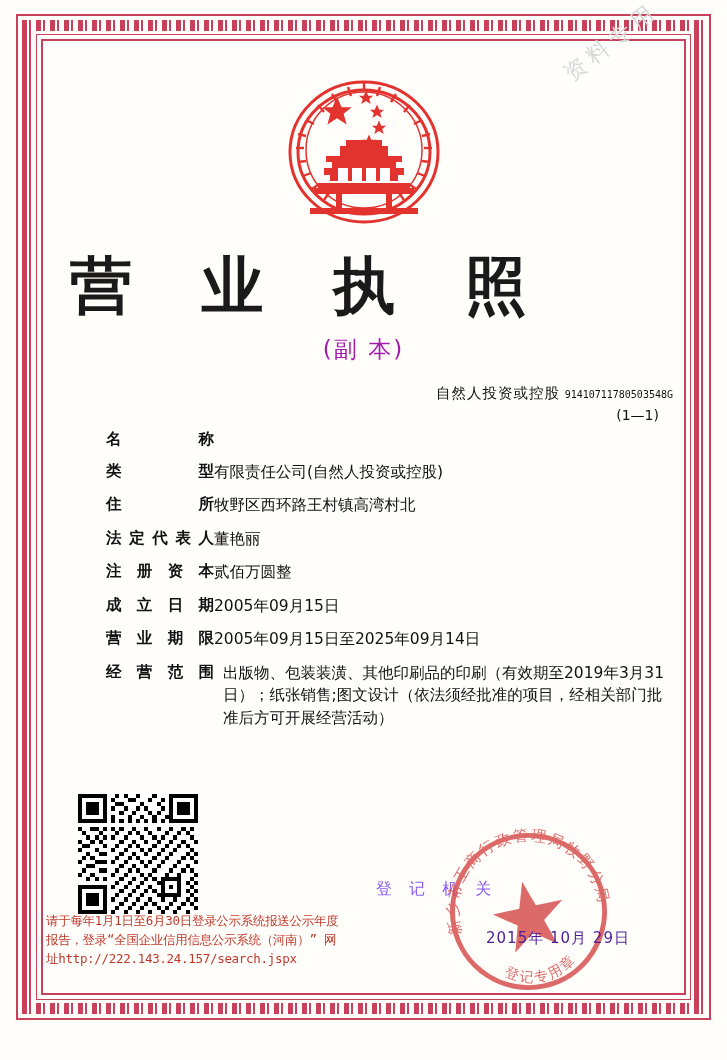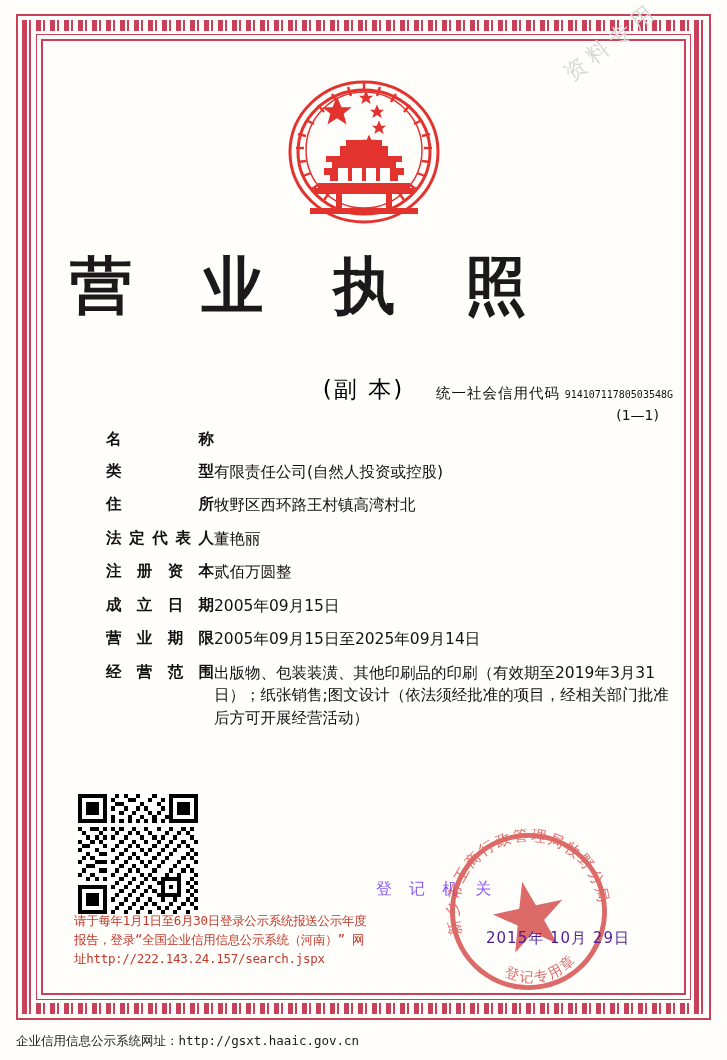--- a/index.html
+++ b/index.html
@@ -82,23 +82,22 @@
     letter-spacing: 24px;
     text-indent: 24px;
     color: #1a1a1a;
   }
   .subtitle {
     position: absolute;
     left: 0; right: 0;
     top: 290px;
     text-align: center;
     font-size: 23px;
-    color: #000000;
+    color: #a21caf;
     letter-spacing: 2px;
-    margin-top: 40px;
   }
 
   
   .code-line {
     position: absolute;
     right: 8px;
     top: 340px;
     font-size: 14.5px;
     color: #111;
     white-space: nowrap;
@@ -134,21 +133,21 @@
     letter-spacing: 0px;
     display: flex;
     justify-content: space-between;
   }
   .row .val {
     font-size: 15.5px;
     color: #111;
     line-height: 1.45;
     flex: 1;
   }
-  .row.scope .val { width: 420px; }
+  .row.scope .val { width: 420px; margin-left: 9px; }
 
   
   .lbl span { display: inline-block; }
 
   
   .qr {
     position: absolute;
     left: 32px;
     top: 750px;
     width: 120px;
@@ -160,21 +159,20 @@
   .qr-note {
     position: absolute;
     left: 0px;
     top: 868px;
     width: 300px;
     font-size: 12.5px;
     line-height: 1.5;
     color: #c0392b;
     font-family: "DejaVu Sans Mono", "Liberation Mono", monospace;
     letter-spacing: -0.3px;
-    margin-left: 28px;
   }
 
   
   .registry {
     position: absolute;
     left: 330px;
     top: 835px;
     font-size: 16px;
     letter-spacing: 6px;
     color: #8b5cf6;
@@ -321,21 +319,21 @@
             <rect x="106" y="96" width="10" height="13"></rect>
           </g>
         </svg>
       </div>
     </div>
 
     <div class="title">营 业 执 照</div>
     <div class="subtitle">(副 本)</div>
 
     <div class="code-line">
-      <span class="label">统一社会信用代码</span>
+      <span class="label">自然人投资或控股</span>
       <span class="value">91410711780503548G</span>
     </div>
     <div class="page-no">(1—1)</div>
 
     <div class="fields">
 
       <div class="row">
         <div class="lbl">
           <span>名</span>
           <span>称</span>
@@ -683,18 +681,15 @@
 
     <div class="issue-date">
       <span>2015</span><span>年</span>
       <span>10</span><span>月</span>
       <span>29</span><span>日</span>
     </div>
 
   </div>
 
   <div class="footer">
-    <div class="left">
-      <span>企业信用信息公示系统网址：</span><span class="url">http://gsxt.haaic.gov.cn</span>
-    </div>
   </div>
 
 </div>
 
 </body></html>

